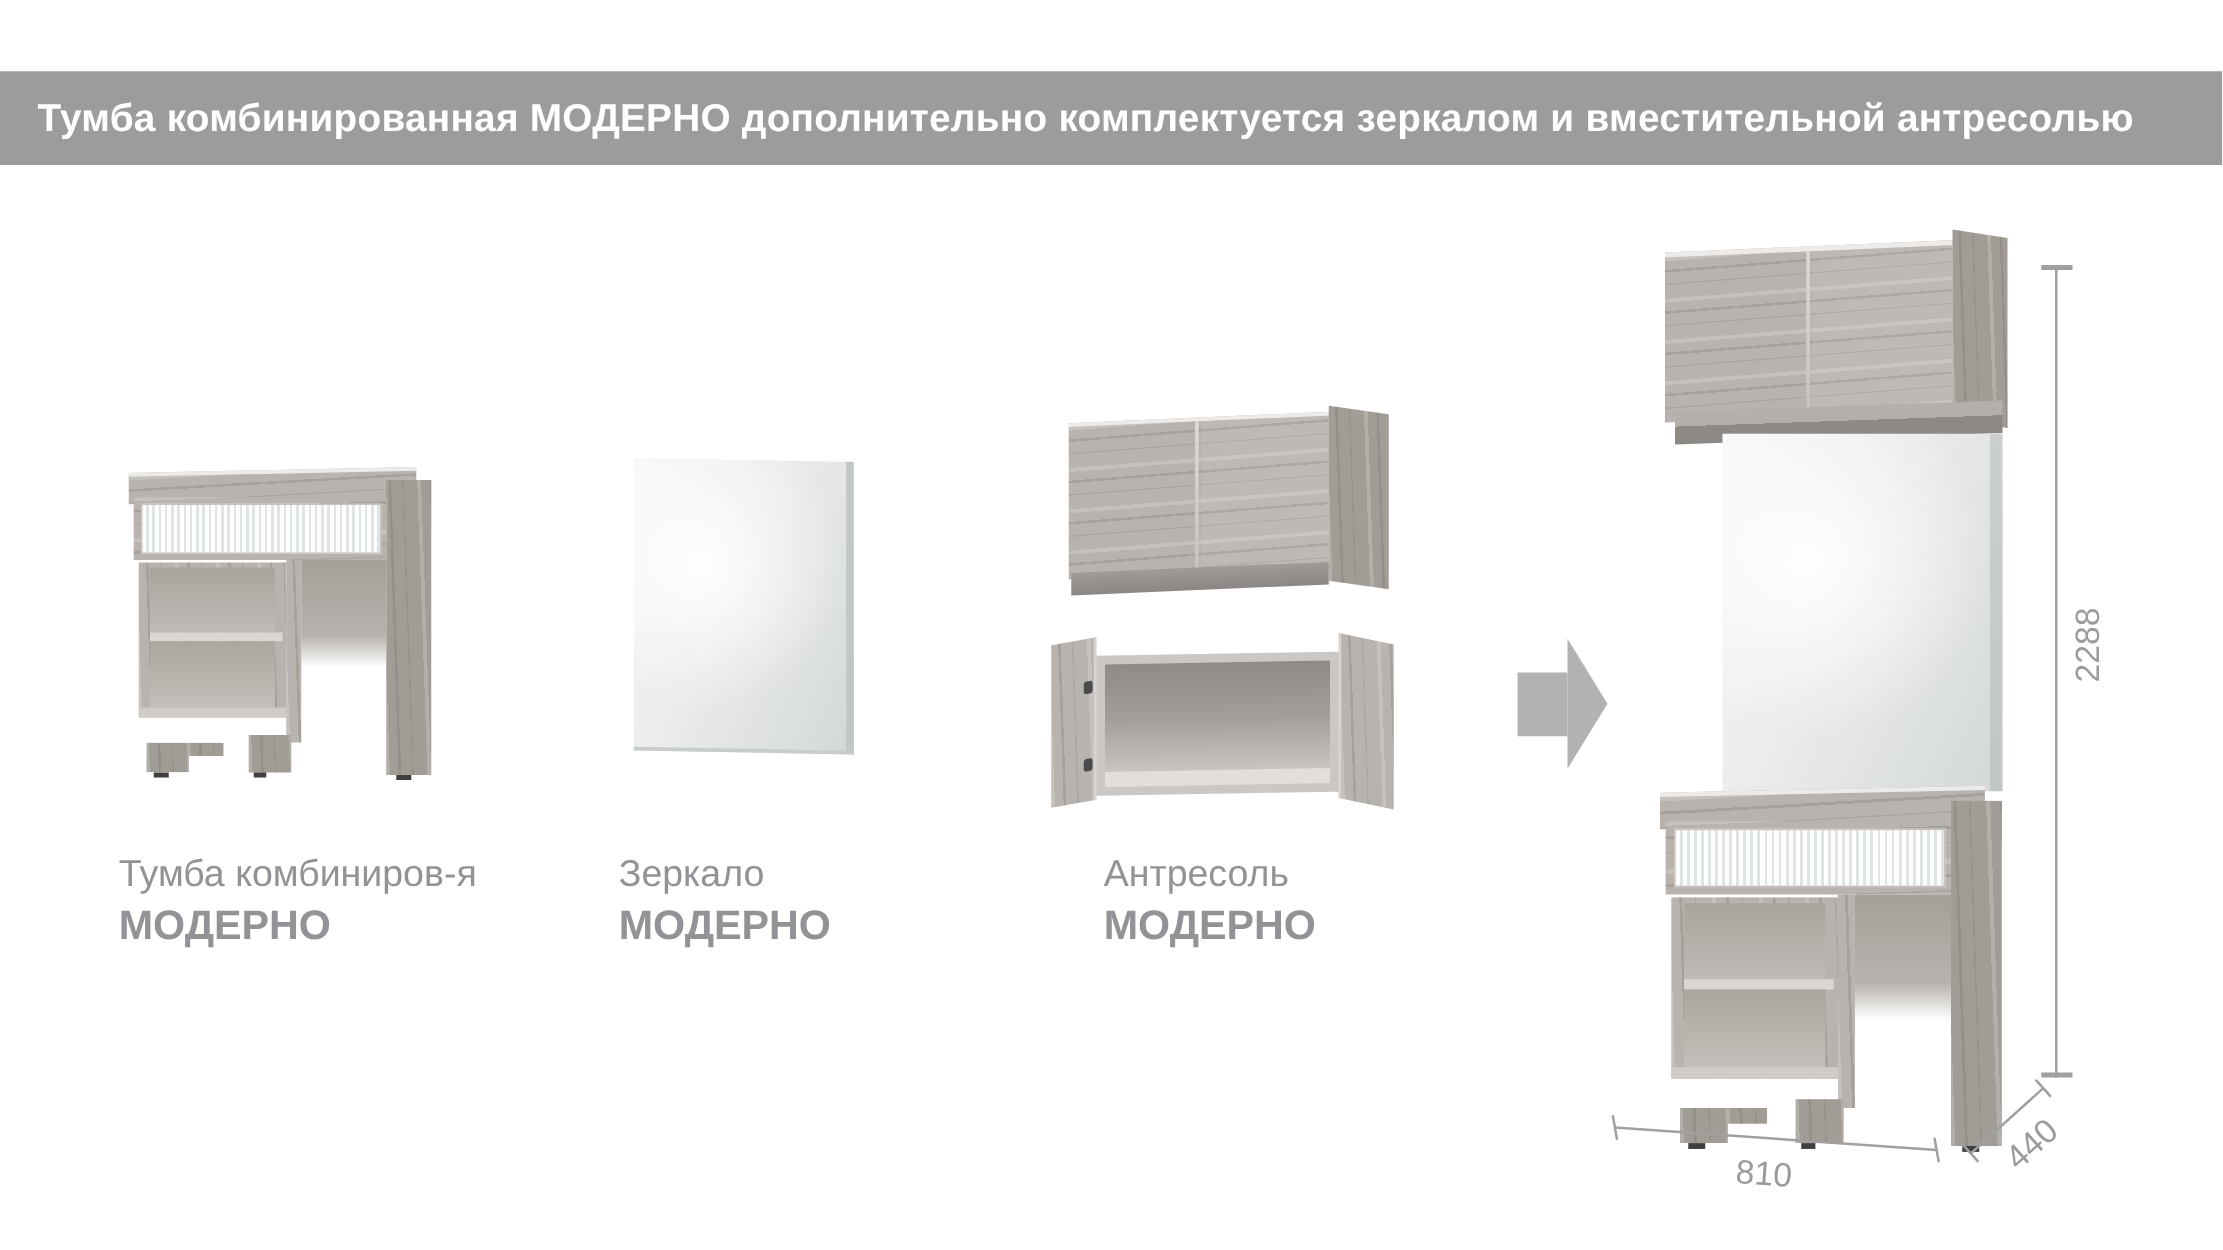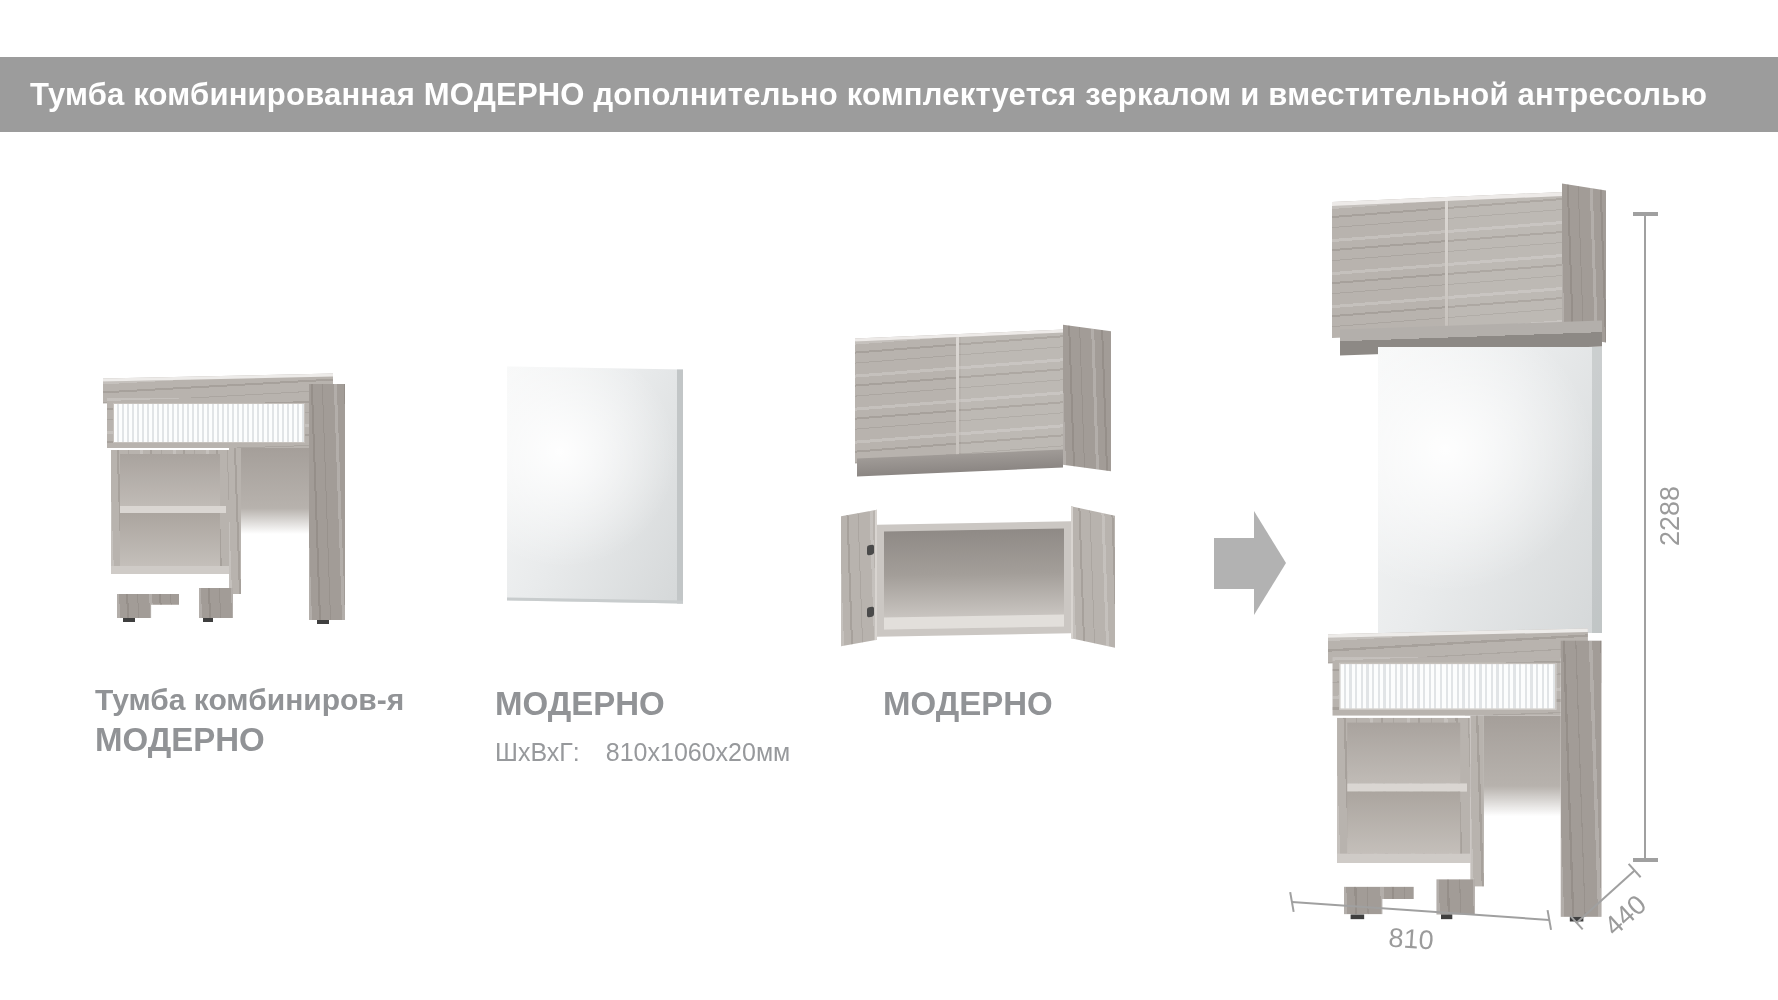--- a/index.html
+++ b/index.html
@@ -66,21 +66,21 @@
   
   .seam{position:absolute;top:0;width:3px;height:100%;background:linear-gradient(#dcd8d4,#c6c1bc);}
   .door-tint{position:absolute;top:0;right:0;width:49%;height:100%;background:rgba(255,255,255,.08);}
   .hinge{position:absolute;width:7px;height:10px;background:#4a4a4a;border-radius:2px;}
   
   .dim{background:#a0a0a0;}
   .dim-label{position:absolute;color:#9b9b9b;font-size:27px;text-align:center;}
   .tick{position:absolute;width:2px;background:#a0a0a0;}
   
   .caption{position:absolute;top:682px;width:370px;color:#919396;}
-  .p-name{font-size:30px;font-weight:bold;line-height:36px;}
+  .p-name{font-size:30px;font-weight:normal;line-height:36px;}
   .p-model{font-size:33px;font-weight:bold;line-height:44px;}
   .p-dims{margin-top:12px;font-size:25px;color:#97999c;}
   .p-dims .dims-label{display:inline-block;margin-right:26px;}
   
   .arrow{position:absolute;left:1214px;top:511px;width:72px;height:104px;}
   .arrow .shaft{position:absolute;left:0;top:27px;width:40px;height:51px;background:#b2b2b2;}
   .arrow .head{position:absolute;left:40px;top:0;width:0;height:0;
     border-left:32px solid #b2b2b2;border-top:52px solid transparent;border-bottom:52px solid transparent;}
 </style>
 </head>
@@ -136,26 +136,25 @@
       <div class="abs" style="left:7px;bottom:7px;right:7px;height:12px;background:#e2dfdb;"></div>
     </div>
     <div class="abs wood-v" style="left:230px;top:2px;width:42px;height:132px;transform:skewY(12deg);border-left:2px solid #d8d4d0;"></div>
   </div>
 
   <div class="caption" style="left:95px;">
     <div class="p-name">Тумба комбиниров-я</div>
     <div class="p-model">МОДЕРНО</div>
   </div>
   <div class="caption" style="left:495px;">
+    <div class="p-name">Зеркало</div>
     <div class="p-model">МОДЕРНО</div>
-    <div class="p-dims">
-      <span class="dims-label">ШхВхГ:</span><span>810х1060х20мм</span>
-    </div>
   </div>
   <div class="caption" style="left:883px;">
+    <div class="p-name">Антресоль</div>
     <div class="p-model">МОДЕРНО</div>
   </div>
 
   <div class="arrow">
     <div class="shaft"></div>
     <div class="head"></div>
   </div>
 
   <div class="abs" style="left:1320px;top:185px;width:330px;height:745px;">
 

